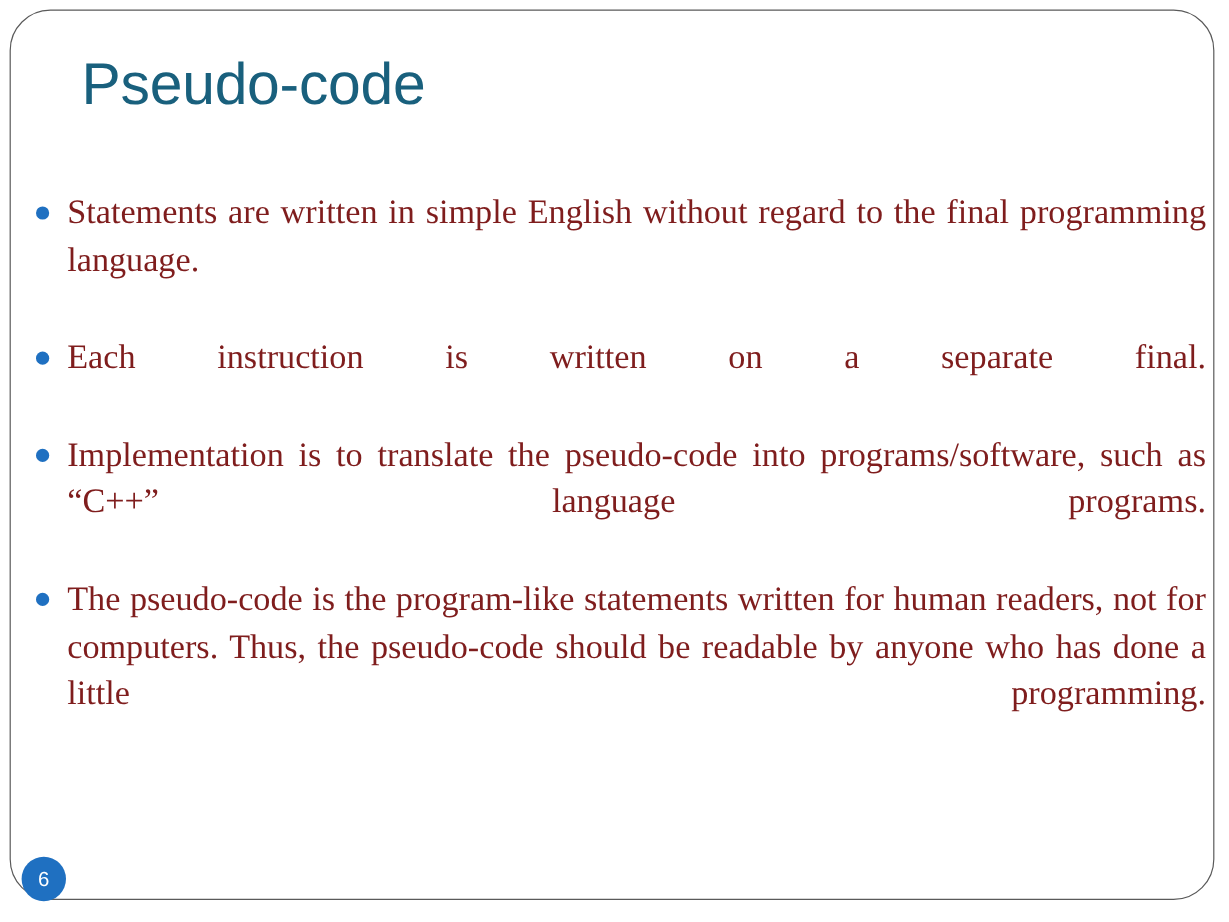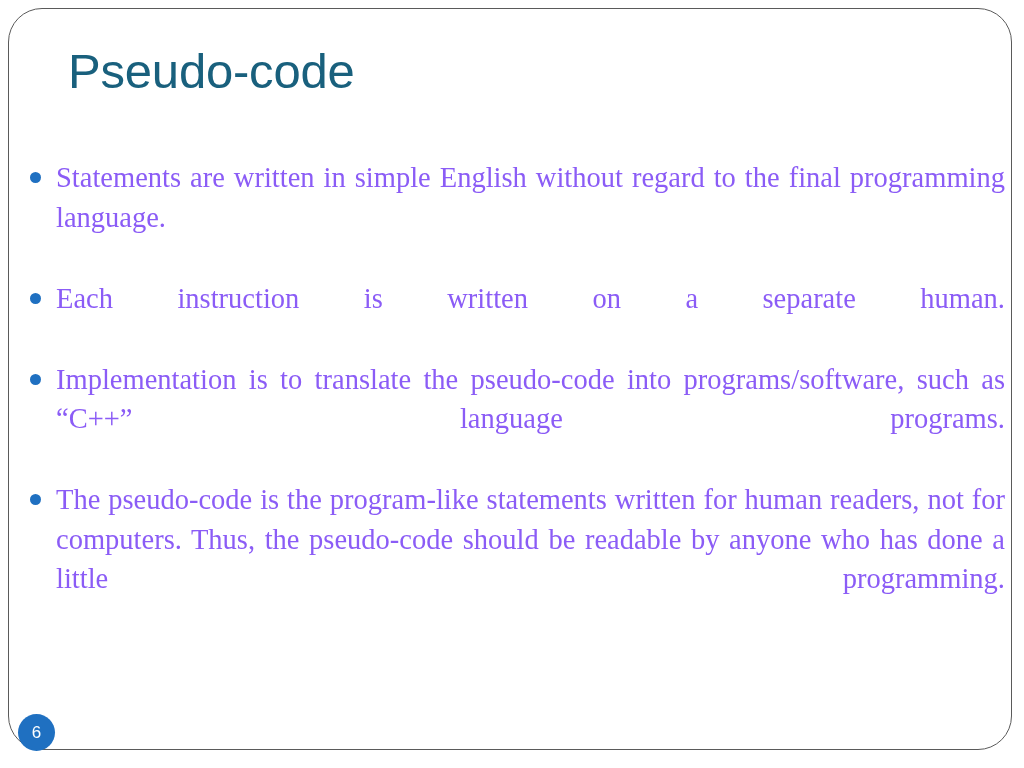--- a/index.html
+++ b/index.html
@@ -65,21 +65,21 @@
     width: 11px;
     height: 11px;
     border-radius: 50%;
     background: #1f70c1;
   }
 
   .bullet-text {
     font-family: "Liberation Serif", "DejaVu Serif", serif;
     font-size: 28.5px;
     line-height: 39.5px;
-    color: #8b5cf6;
+    color: #7f1d1d;
     text-align: justify;
     text-justify: inter-word;
     -webkit-hyphens: none;
     hyphens: none;
   }
 
   
   .bullet-text::after {
     content: "";
     display: inline-block;
@@ -113,21 +113,21 @@
 
   <div id="body">
 
     <div class="bullet-row">
       <span class="bullet-marker"></span>
       <div class="bullet-text">Statements are written in simple English without regard to the final programming language.</div>
     </div>
 
     <div class="bullet-row">
       <span class="bullet-marker"></span>
-      <div class="bullet-text">Each instruction is written on a separate human.</div>
+      <div class="bullet-text">Each instruction is written on a separate final.</div>
     </div>
 
     <div class="bullet-row">
       <span class="bullet-marker"></span>
       <div class="bullet-text">Implementation is to translate the pseudo-code into programs/software, such as “C++” language programs.</div>
     </div>
 
     <div class="bullet-row">
       <span class="bullet-marker"></span>
       <div class="bullet-text">The pseudo-code is the program-like statements written for human readers, not for computers. Thus, the pseudo-code should be readable by anyone who has done a little programming.</div>

